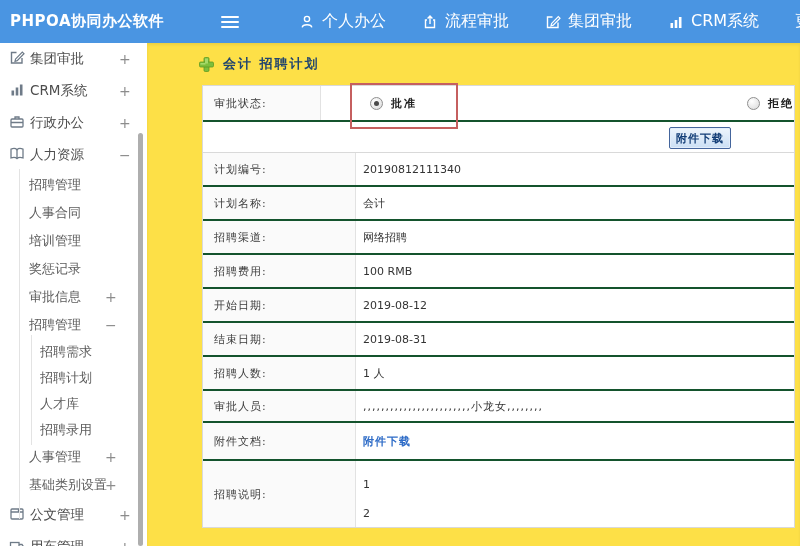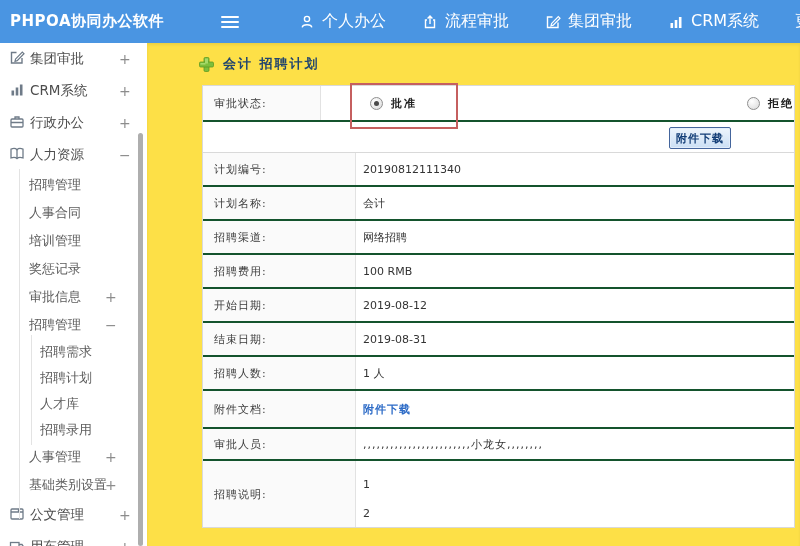--- a/index.html
+++ b/index.html
@@ -298,30 +298,30 @@
         <div class="vcell">2019-08-12</div>
       </div>
       <div class="trow">
         <div class="lcell">结束日期:</div>
         <div class="vcell">2019-08-31</div>
       </div>
       <div class="trow">
         <div class="lcell">招聘人数:</div>
         <div class="vcell">1 人</div>
       </div>
+      <div class="trow r-approver">
+        <div class="lcell">审批人员:</div>
+        <div class="vcell">
+          <span class="approver-val">,,,,,,,,,,,,,,,,,,,,,,,,小龙女,,,,,,,,</span>
+        </div>
+      </div>
       <div class="trow r-attach">
         <div class="lcell">附件文档:</div>
         <div class="vcell">
           <a href="#">附件下载</a>
-        </div>
-      </div>
-      <div class="trow r-approver">
-        <div class="lcell">审批人员:</div>
-        <div class="vcell">
-          <span class="approver-val">,,,,,,,,,,,,,,,,,,,,,,,,小龙女,,,,,,,,</span>
         </div>
       </div>
       <div class="trow r-desc">
         <div class="lcell">招聘说明:</div>
         <div class="vcell">
           <div class="line">1</div>
           <div class="line">2</div>
         </div>
       </div>
     </section>

